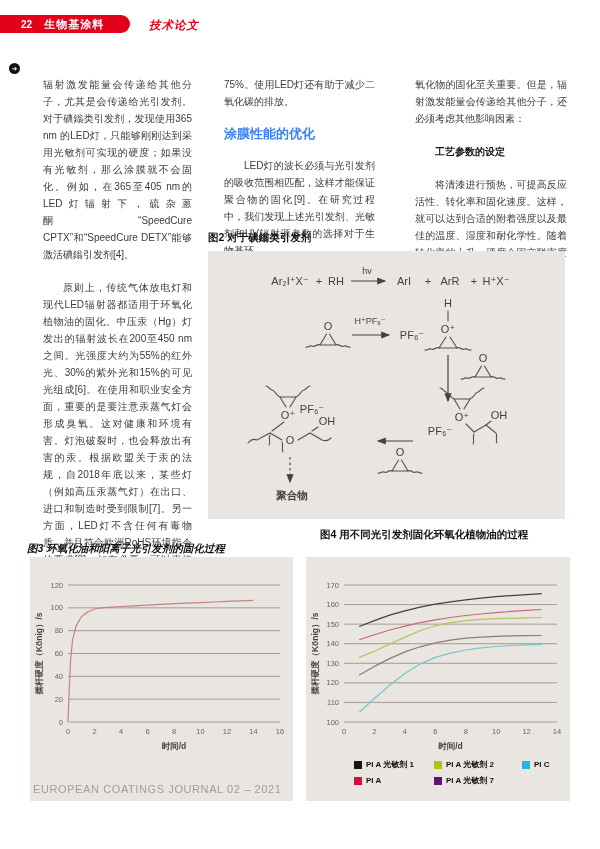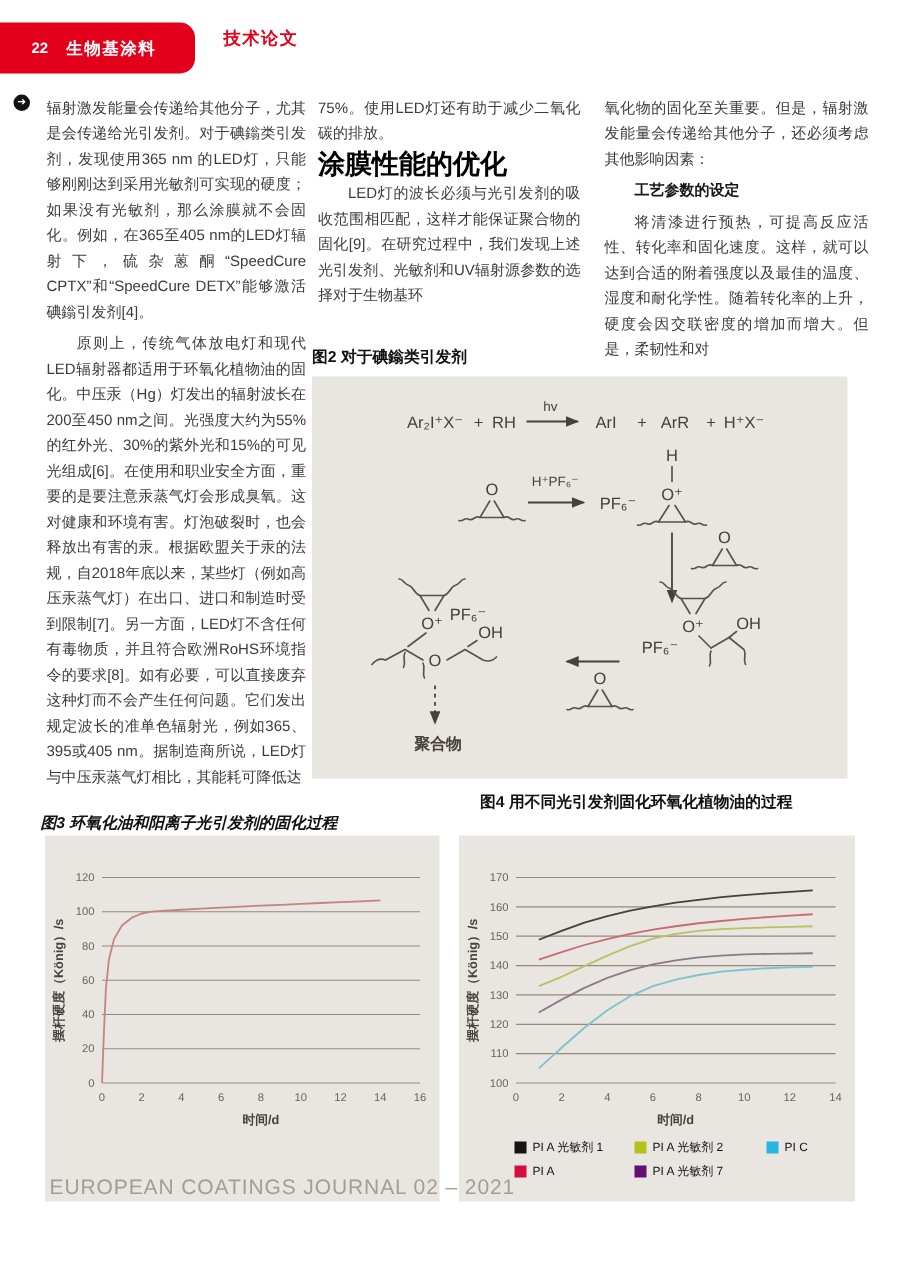--- a/index.html
+++ b/index.html
@@ -1,32 +1,32 @@
 <!DOCTYPE html>
 <html><head>
 <meta charset="utf-8">
 <style>
   html,body{margin:0;padding:0;background:#fff;}
   #page{position:relative;width:600px;height:849px;background:#ffffff;overflow:hidden;
         font-family:"Liberation Sans","DejaVu Sans",sans-serif;color:#3a3a3a;}
 
   
-  .head-bar{position:absolute;left:0;top:15px;height:34px;width:130px;background:#e2001a;
+  .head-bar{position:absolute;left:0;top:15px;height:18px;width:130px;background:#e2001a;
             border-radius:0 10px 10px 0;display:flex;align-items:center;}
   .head-num{color:#fff;font-size:10px;font-weight:bold;margin-left:21px;}
   .head-sec{color:#fff;font-size:11px;font-weight:bold;margin-left:12px;letter-spacing:1px;}
   .head-tag{position:absolute;left:149px;top:18px;color:#e2001a;font-size:11.5px;
-            font-weight:bold;letter-spacing:1px;}
+            font-weight:bold;letter-spacing:1px;font-style:italic;}
 
   
   .col{position:absolute;top:60px;text-align:justify;font-size:10px;line-height:17px;color:#3b3b3b;}
-  .col p{margin:4px;}
+  .col p{margin:16px;}
   .indent{text-indent:2em;}
   .subhead{font-weight:bold;color:#161616;text-indent:2em;margin:0;}
-  .red-head{color:#000000;font-weight:bold;font-size:18px;line-height:15px;
+  .red-head{color:#3b82f6;font-weight:bold;font-size:13px;line-height:15px;
             margin:16px 0 10px 0;text-indent:0;}
   .marker{position:absolute;left:9px;top:63px;width:11px;height:11px;border-radius:50%;
           background:#111;color:#fff;font-size:7px;line-height:11px;text-align:center;}
 
   
   .figcap{position:absolute;font-size:10.5px;font-weight:bold;color:#111;}
 
   
   .panel{position:absolute;background:#e9e5e0;}
 
@@ -39,28 +39,28 @@
   .arrow{stroke:#46413b;stroke-width:1.2;fill:none;marker-end:url(#arr);}
   .dashed{stroke-dasharray:2.5,3;}
 
   
   .chart svg{display:block;}
   .grid{stroke:#97897c;stroke-width:0.8;}
   .tick{font-size:7.5px;fill:#6e6459;}
   .tx{text-anchor:middle;}
   .ty{text-anchor:end;}
   .axlabel{font-size:8.5px;font-weight:bold;fill:#48423b;text-anchor:middle;}
-  .legend{position:absolute;left:37px;top:202px;display:grid;
+  .legend{position:absolute;left:48px;top:202px;display:grid;
           grid-template-columns:78px 86px 58px;row-gap:5px;column-gap:2px;
-          font-size:8px;font-weight:normal;color:#111;}
+          font-size:8px;font-weight:bold;color:#111;}
   .legend .item{display:flex;align-items:center;gap:4px;white-space:nowrap;}
   .swatch{width:8px;height:8px;flex:0 0 auto;display:inline-block;}
 
   
-  .footer{position:absolute;left:33px;top:783px;font-size:14px;letter-spacing:0.6px;
+  .footer{position:absolute;left:33px;top:783px;font-size:11px;letter-spacing:0.6px;
           color:#a39d96;}
 </style>
 </head>
 <body>
 
 <div id="page">
 
   <div class="head-bar">
     <span class="head-num">22</span>
     <span class="head-sec">生物基涂料</span>

